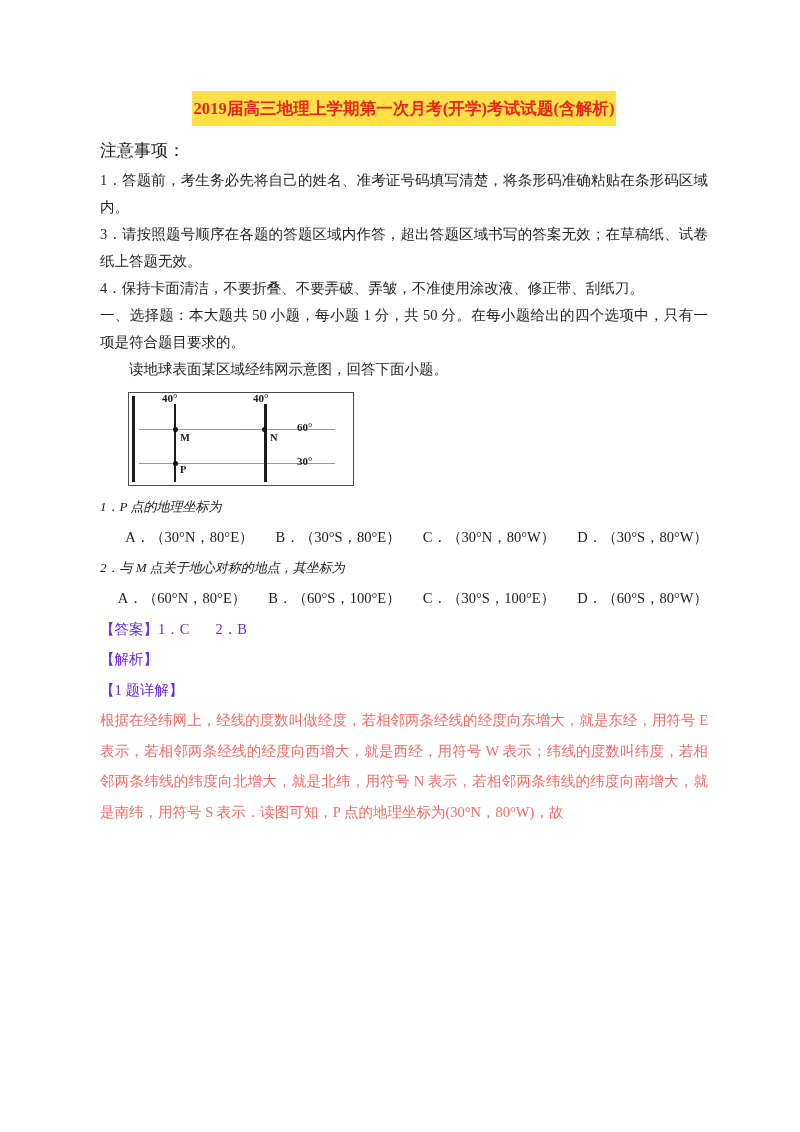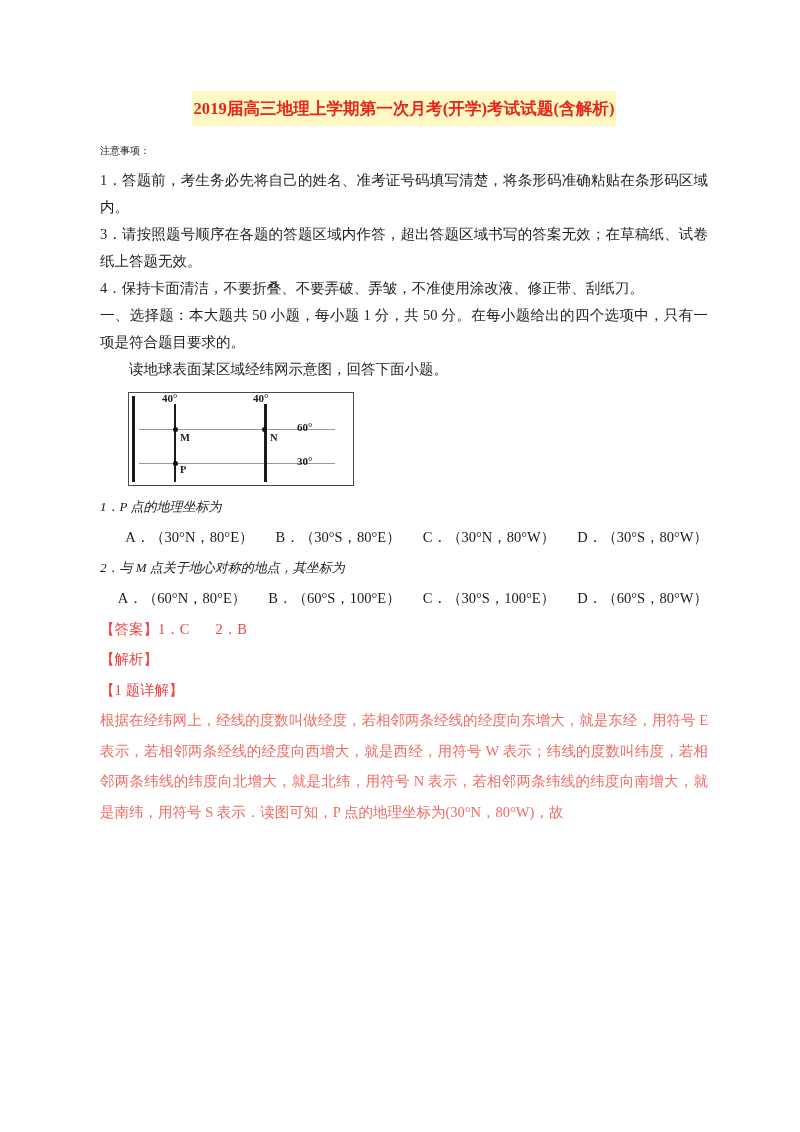--- a/index.html
+++ b/index.html
@@ -36,38 +36,38 @@
   .doc-title {
     text-align: center;
     font-size: 16.5px;
     line-height: 26px;
     font-weight: 700;
     color: #e8241c;
     margin: 0 0 14px 0;
     letter-spacing: 0.1px;
   }
   .doc-title .hl {
-    background: #fef9c3;
+    background: #fde047;
     padding: 8px 2px;
     white-space: nowrap;
   }
 
   
   .para {
     font-size: 14.5px;
     line-height: 27px;
     margin: 0;
     text-align: justify;
     text-justify: inter-ideograph;
     color: #1f1f1f;
   }
   .para.indent { text-indent: 29px; }
 
   .notice-head {
-    font-size: 10px;
+    font-size: 17px;
     line-height: 30.5px;
     margin: 0;
     font-weight: 400;
   }
 
   
   .figure-wrap {
     margin: 9px 0 6px 28px;
   }
   .figure {
@@ -151,21 +151,21 @@
     font-size: 14.5px;
     line-height: 30.5px;
     margin: 0;
     text-align: right;
   }
   .opt { white-space: nowrap; }
   .opt-gap { display: inline-block; width: 22px; }
 
   
   .red {
-    color: #ef4444;
+    color: #6d28d9;
     font-size: 14.5px;
     line-height: 30.5px;
     margin: 0;
   }
   .red-soft {
     color: #ef6b63;
     font-size: 14.5px;
     line-height: 30.5px;
     margin: 0;
     text-align: justify;

